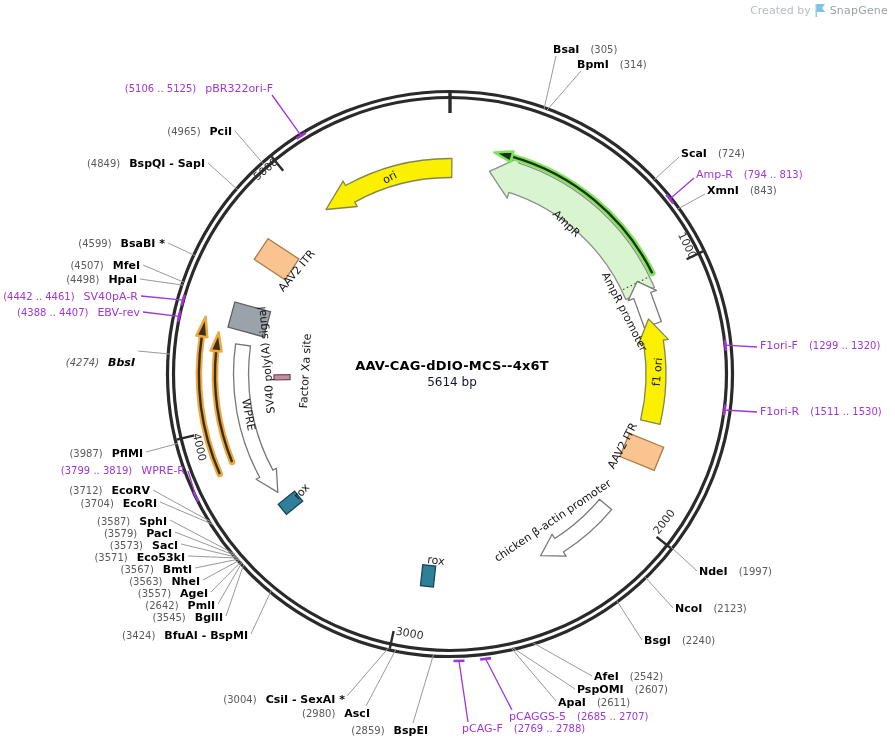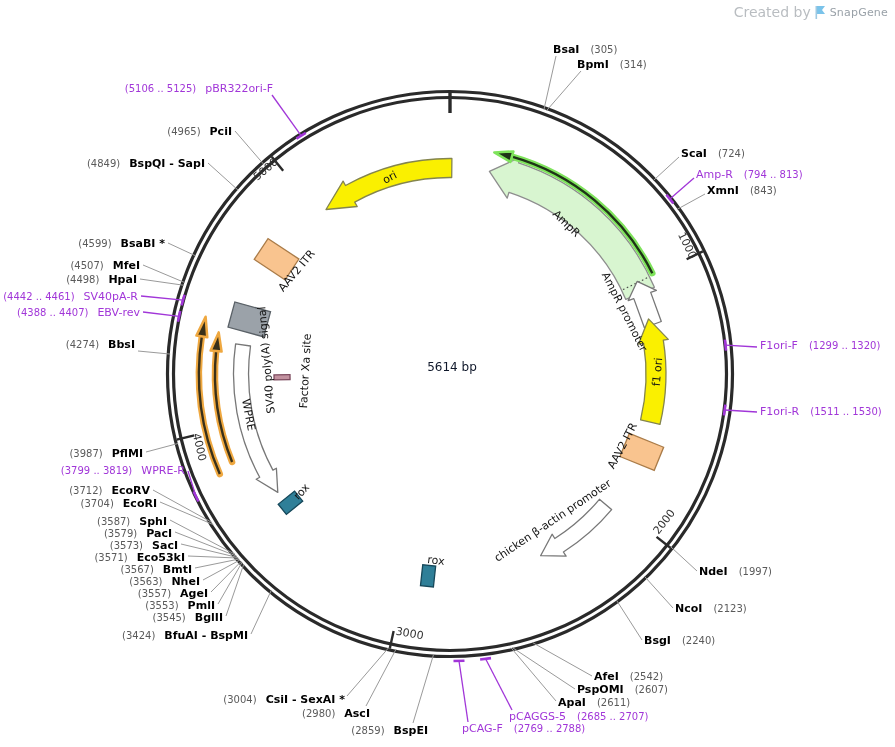--- a/index.html
+++ b/index.html
@@ -10,21 +10,21 @@
   .callout .cname{font-weight:700;color:#000}
   .callout .cpos{font-size:10px;color:#5a5a5a}
   .callout.nf .cpos{margin-left:11px}
   .callout.pf .cpos{margin-right:9px}
   .callout.primer .cname{font-weight:400;color:#A136D8}
   .callout.primer .cpos{color:#A136D8}
   #titleblock{position:absolute;left:300px;top:358px;width:304px;text-align:center}
   #ptitle{font-size:13px;font-weight:700;color:#000;letter-spacing:.2px}
   #psize{font-size:12px;color:#0f172a;margin-top:2px}
   #watermark{position:absolute;right:7px;top:4px;display:flex;align-items:center;gap:4px}
-  #wm-created{font-size:14px;color:#b9bdc1}
+  #wm-created{font-size:11px;color:#b9bdc1}
   #wm-brand{font-size:11px;font-weight:400;color:#99a1a8;letter-spacing:.2px}
 </style>
 </head>
 <body>
 
 <div id="canvas">
   <div id="watermark">
     <span id="wm-created">Created by</span>
     <svg width="11" height="13" viewBox="0 0 11 13">
       <path d="M1 0 L10 0 L7 4 L10 8 L1 8 Z" fill="#63b9e6" opacity="0.85"></path>
@@ -127,20 +127,21 @@
       <line x1="140" y1="279" x2="183.89604394169936" y2="285.29298466230534" stroke="#9A9A9A" stroke-width="1"></line>
       <line x1="143" y1="265" x2="184.80305585691872" y2="282.6171196712894" stroke="#9A9A9A" stroke-width="1"></line>
       <line x1="168" y1="243" x2="195.60037557383333" y2="255.84298119948465" stroke="#9A9A9A" stroke-width="1"></line>
       <line x1="208" y1="163" x2="238.12442060617371" y2="190.1821856931967" stroke="#9A9A9A" stroke-width="1"></line>
       <line x1="235" y1="131" x2="263.70505979605684" y2="164.29915294780227" stroke="#9A9A9A" stroke-width="1"></line>
       <line x1="272" y1="95" x2="301.09861361668686" y2="135.69478156547373" stroke="#A136D8" stroke-width="1.3"></line>
       <line x1="296.4342766010645" y1="138.6092215124781" x2="305.76295063230924" y2="132.78034161846938" stroke="#A136D8" stroke-width="2.6"></line>
     </svg>
 
   <div id="titleblock">
+    <div id="ptitle">AAV-CAG-dDIO-MCS--4x6T</div>
     <div id="psize">5614 bp</div>
   </div>
 
   <div id="callouts">
       <div class="callout nf enzyme" style="top: 43px; left: 553px;"><span class="cname">BsaI</span><span class="cpos">(305)</span></div>
       <div class="callout nf enzyme" style="top: 58px; left: 577px;"><span class="cname">BpmI</span><span class="cpos">(314)</span></div>
       <div class="callout nf enzyme" style="top: 147px; left: 681px;"><span class="cname">ScaI</span><span class="cpos">(724)</span></div>
       <div class="callout nf primer" style="top: 168px; left: 696px;"><span class="cname">Amp-R</span><span class="cpos">(794 .. 813)</span></div>
       <div class="callout nf enzyme" style="top: 184px; left: 707px;"><span class="cname">XmnI</span><span class="cpos">(843)</span></div>
       <div class="callout nf primer" style="top: 339px; left: 760px;"><span class="cname">F1ori-F</span><span class="cpos">(1299 .. 1320)</span></div>
@@ -151,33 +152,33 @@
       <div class="callout nf enzyme" style="top: 670px; left: 594px;"><span class="cname">AfeI</span><span class="cpos">(2542)</span></div>
       <div class="callout nf enzyme" style="top: 683px; left: 577px;"><span class="cname">PspOMI</span><span class="cpos">(2607)</span></div>
       <div class="callout nf enzyme" style="top: 696px; left: 558px;"><span class="cname">ApaI</span><span class="cpos">(2611)</span></div>
       <div class="callout nf primer" style="top: 710px; left: 509px;"><span class="cname">pCAGGS-5</span><span class="cpos">(2685 .. 2707)</span></div>
       <div class="callout nf primer" style="top: 722px; left: 462px;"><span class="cname">pCAG-F</span><span class="cpos">(2769 .. 2788)</span></div>
       <div class="callout pf enzyme" style="top: 724px; right: 467px;"><span class="cpos">(2859)</span><span class="cname">BspEI</span></div>
       <div class="callout pf enzyme" style="top: 707px; right: 525px;"><span class="cpos">(2980)</span><span class="cname">AscI</span></div>
       <div class="callout pf enzyme" style="top: 693px; right: 550px;"><span class="cpos">(3004)</span><span class="cname">CsiI - SexAI *</span></div>
       <div class="callout pf enzyme" style="top: 629px; right: 647px;"><span class="cpos">(3424)</span><span class="cname">BfuAI - BspMI</span></div>
       <div class="callout pf enzyme" style="top: 611px; right: 672px;"><span class="cpos">(3545)</span><span class="cname">BglII</span></div>
-      <div class="callout pf enzyme" style="top: 599px; right: 680px;"><span class="cpos">(3553)</span><span class="cname">PmlI</span></div>
+      <div class="callout pf enzyme" style="top: 599px; right: 680px;"><span class="cpos">(2642)</span><span class="cname">PmlI</span></div>
       <div class="callout pf enzyme" style="top: 587px; right: 687px;"><span class="cpos">(3557)</span><span class="cname">AgeI</span></div>
       <div class="callout pf enzyme" style="top: 575px; right: 695px;"><span class="cpos">(3563)</span><span class="cname">NheI</span></div>
       <div class="callout pf enzyme" style="top: 563px; right: 703px;"><span class="cpos">(3567)</span><span class="cname">BmtI</span></div>
       <div class="callout pf enzyme" style="top: 551px; right: 710px;"><span class="cpos">(3571)</span><span class="cname">Eco53kI</span></div>
       <div class="callout pf enzyme" style="top: 539px; right: 717px;"><span class="cpos">(3573)</span><span class="cname">SacI</span></div>
       <div class="callout pf enzyme" style="top: 527px; right: 723px;"><span class="cpos">(3579)</span><span class="cname">PacI</span></div>
       <div class="callout pf enzyme" style="top: 515px; right: 728px;"><span class="cpos">(3587)</span><span class="cname">SphI</span></div>
       <div class="callout pf enzyme" style="top: 497px; right: 738px;"><span class="cpos">(3704)</span><span class="cname">EcoRI</span></div>
       <div class="callout pf enzyme" style="top: 484px; right: 745px;"><span class="cpos">(3712)</span><span class="cname">EcoRV</span></div>
       <div class="callout pf primer" style="top: 464px; right: 710px;"><span class="cpos">(3799 .. 3819)</span><span class="cname">WPRE-R</span></div>
       <div class="callout pf enzyme" style="top: 447px; right: 752px;"><span class="cpos">(3987)</span><span class="cname">PflMI</span></div>
-      <div class="callout pf enzyme" style="top: 338px; right: 760px;"><span class="cpos">(4274)</span><span class="cname">BbsI</span></div>
+      <div class="callout pf enzyme" style="top: 356px; right: 760px; font-style: italic;"><span class="cpos">(4274)</span><span class="cname">BbsI</span></div>
       <div class="callout pf primer" style="top: 306px; right: 755px;"><span class="cpos">(4388 .. 4407)</span><span class="cname">EBV-rev</span></div>
       <div class="callout pf primer" style="top: 290px; right: 757px;"><span class="cpos">(4442 .. 4461)</span><span class="cname">SV40pA-R</span></div>
       <div class="callout pf enzyme" style="top: 273px; right: 758px;"><span class="cpos">(4498)</span><span class="cname">HpaI</span></div>
       <div class="callout pf enzyme" style="top: 259px; right: 755px;"><span class="cpos">(4507)</span><span class="cname">MfeI</span></div>
       <div class="callout pf enzyme" style="top: 237px; right: 730px;"><span class="cpos">(4599)</span><span class="cname">BsaBI *</span></div>
       <div class="callout pf enzyme" style="top: 157px; right: 690px;"><span class="cpos">(4849)</span><span class="cname">BspQI - SapI</span></div>
       <div class="callout pf enzyme" style="top: 125px; right: 663px;"><span class="cpos">(4965)</span><span class="cname">PciI</span></div>
       <div class="callout pf primer" style="top: 82px; right: 622px;"><span class="cpos">(5106 .. 5125)</span><span class="cname">pBR322ori-F</span></div>
     </div>
 </div>

